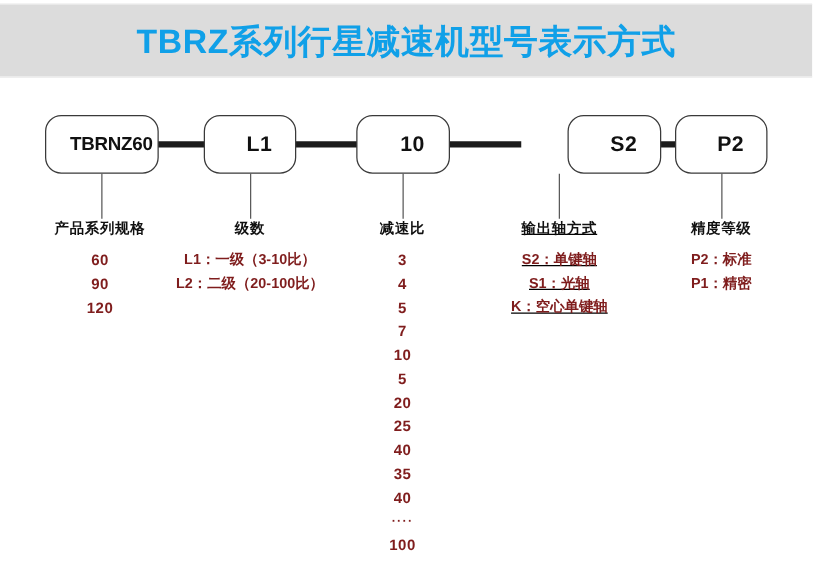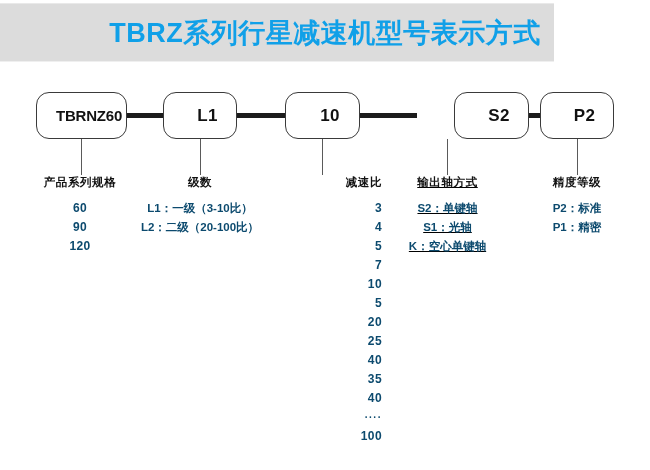--- a/index.html
+++ b/index.html
@@ -16,21 +16,21 @@
     height: 470px;
     background: #ffffff;
     overflow: hidden;
   }
 
   
   #header-band {
     position: absolute;
     left: 0;
     top: 3px;
-    width: 554px;
+    width: 650px;
     height: 59px;
     background: #dcdcdc;
     border-top: 1px solid #e9e9e9;
     border-bottom: 1px solid #efefef;
     box-sizing: border-box;
   }
   #header-title {
     position: absolute;
     left: 0;
     top: 0;
@@ -97,21 +97,21 @@
     font-size: 11.5px;
     font-weight: bold;
     color: #111111;
     letter-spacing: 0.6px;
     white-space: nowrap;
     margin-bottom: 9px;
   }
   .col-entry {
     font-size: 11.5px;
     font-weight: bold;
-    color: #0c4a6e;
+    color: #7f1d1d;
     white-space: nowrap;
     line-height: 19px;
   }
   .col-entry.num {
     font-size: 12px;
     letter-spacing: 0.4px;
   }
   .col-entry.dots {
     letter-spacing: 1px;
     font-size: 10px;
@@ -159,21 +159,21 @@
     <div class="col-entry num">90</div>
     <div class="col-entry num">120</div>
   </div>
 
   <div class="col" style="left:120px; width:160px;">
     <div class="col-heading">级数</div>
     <div class="col-entry">L1：一级（3-10比）</div>
     <div class="col-entry">L2：二级（20-100比）</div>
   </div>
 
-  <div class="col" style="left:262px; width:120px;text-align:right;">
+  <div class="col" style="left:262px; width:120px;">
     <div class="col-heading">减速比</div>
     <div class="col-entry num">3</div>
     <div class="col-entry num">4</div>
     <div class="col-entry num">5</div>
     <div class="col-entry num">7</div>
     <div class="col-entry num">10</div>
     <div class="col-entry num">5</div>
     <div class="col-entry num">20</div>
     <div class="col-entry num">25</div>
     <div class="col-entry num">40</div>

